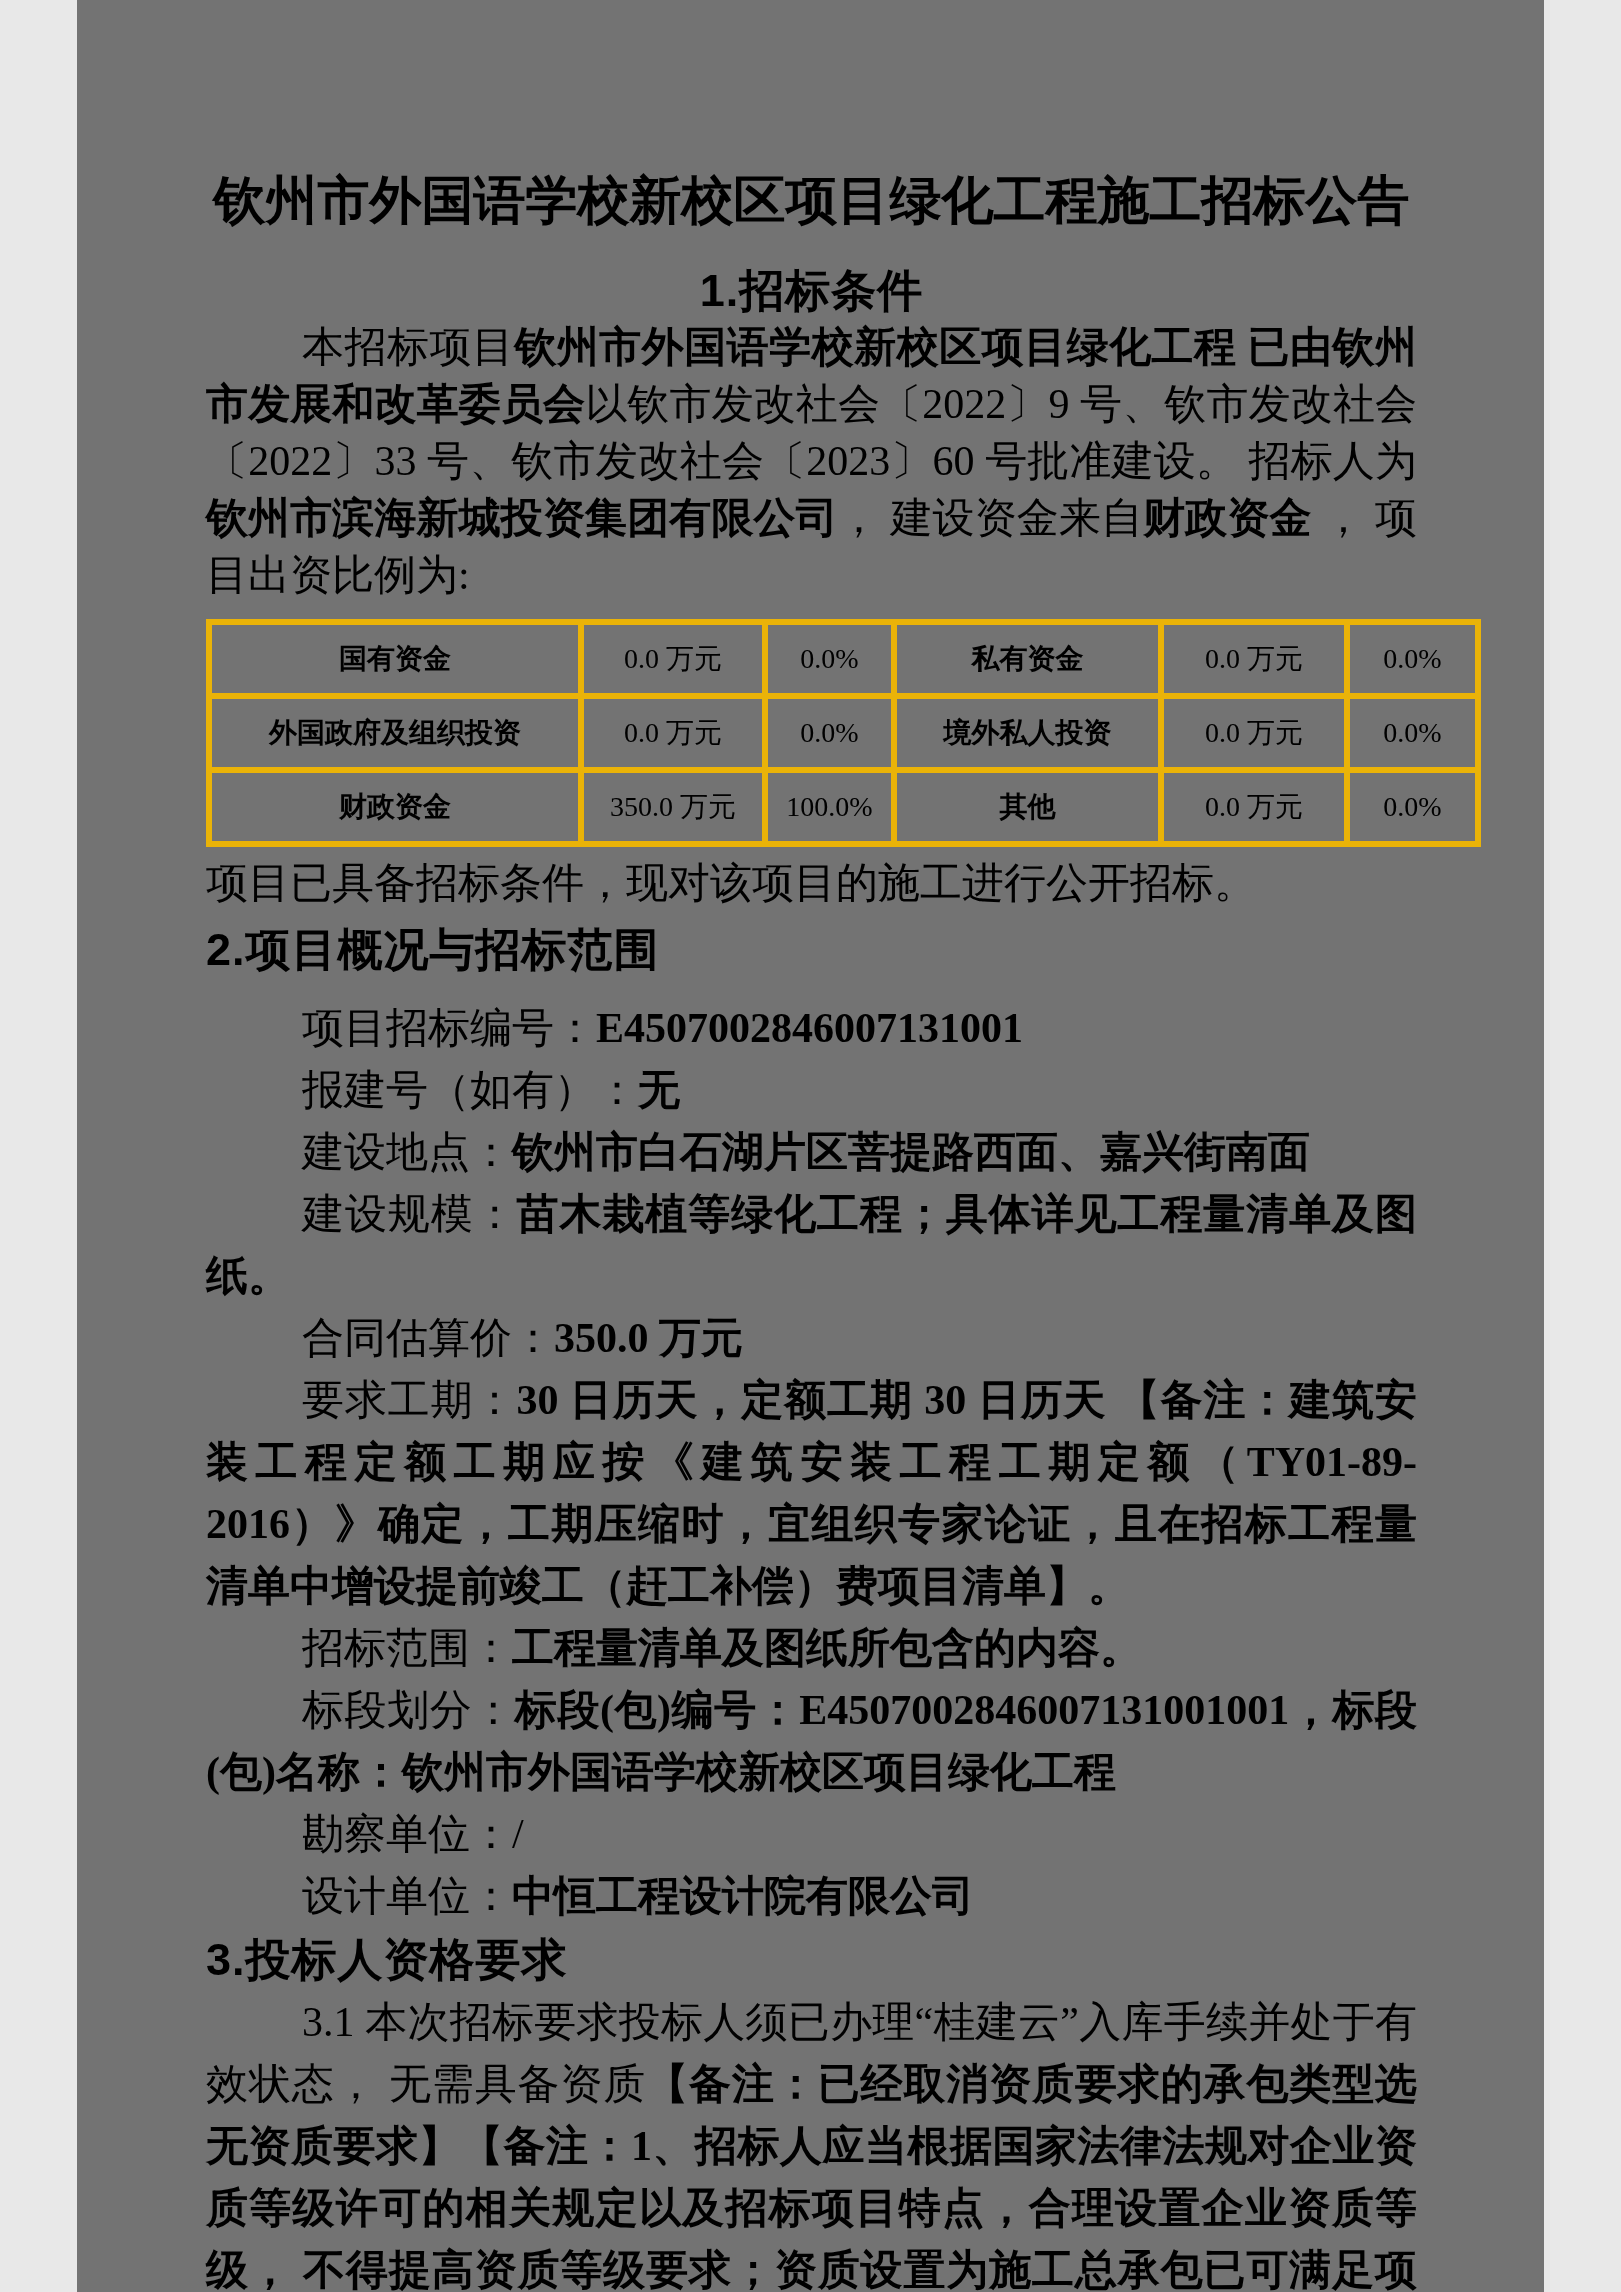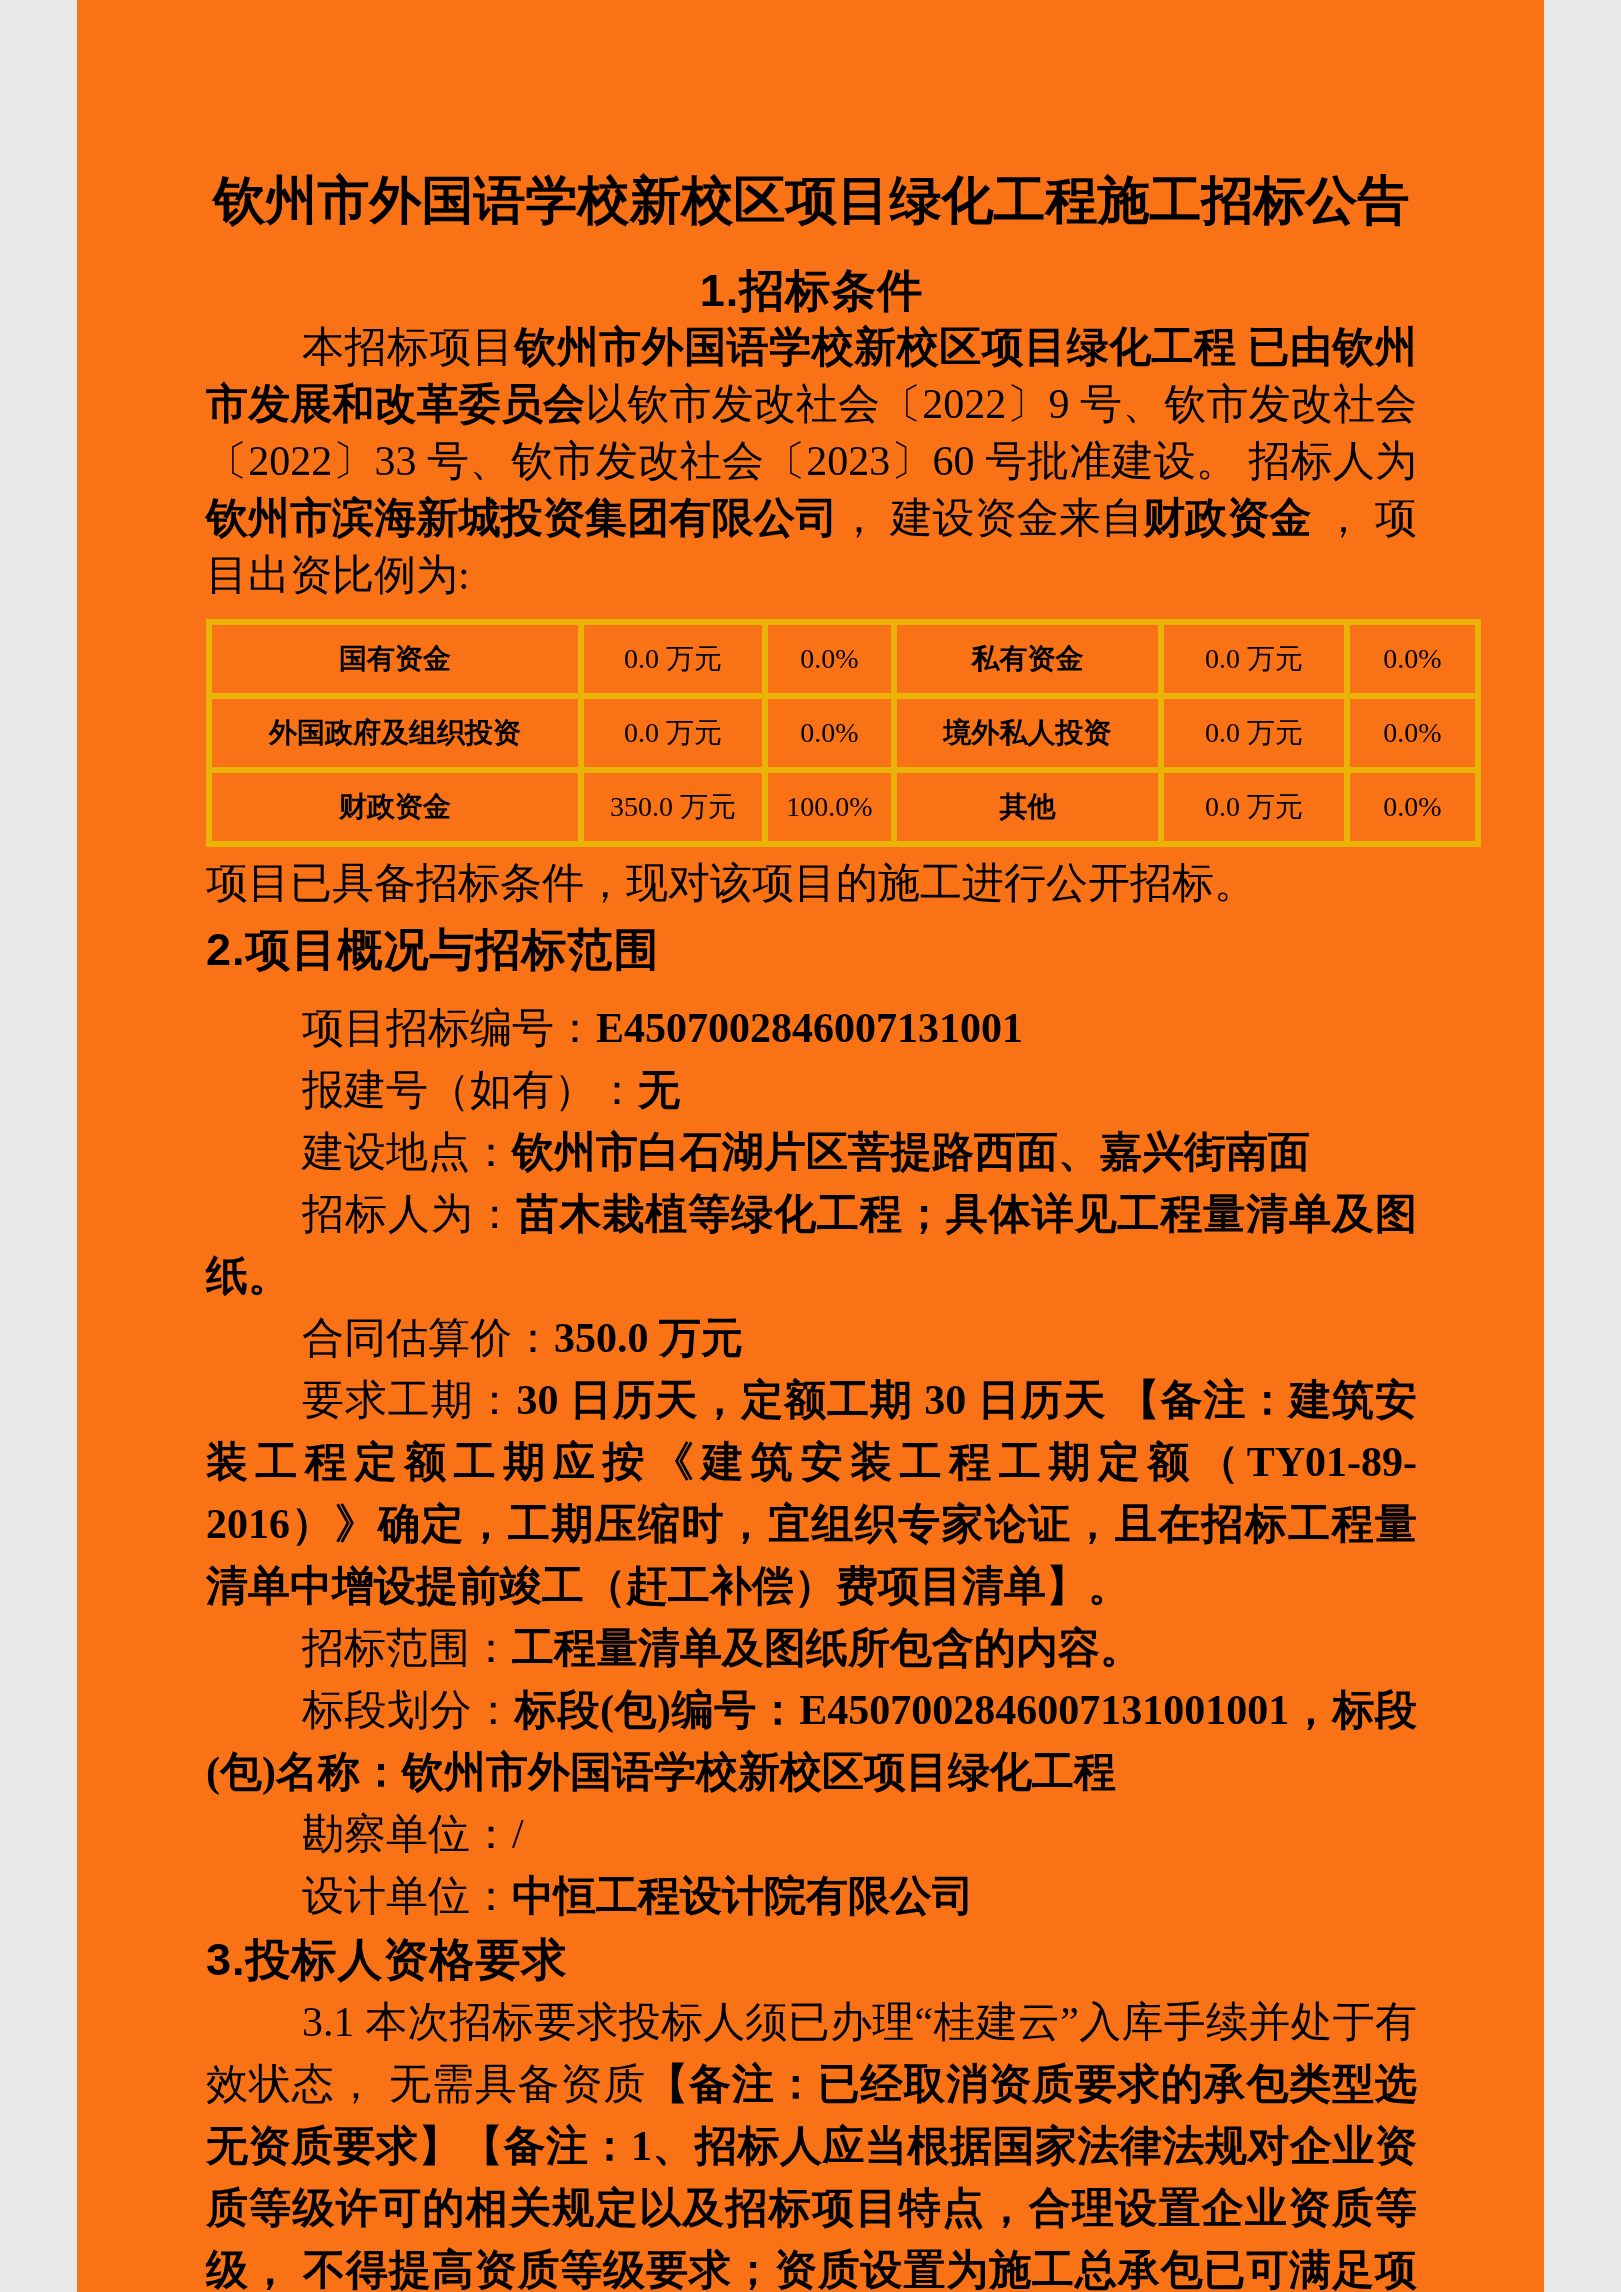--- a/index.html
+++ b/index.html
@@ -1,18 +1,18 @@
 <!DOCTYPE html>
 <html><head>
 <meta charset="utf-8">
 <style>
   html,body { margin:0; padding:0; background:#e8e8e8; }
   .page {
     width:1467px; height:2293px;
-    background:#f97316; color:#000;
+    background:#737373; color:#000;
     box-sizing:border-box;
     padding:165px 127px 0 129px;
     overflow:hidden;
     font-family:"Liberation Serif","DejaVu Serif",serif;
     position:relative; margin:0 auto;
   }
   .title {
     font-size:52px; line-height:71px; font-weight:700;
     text-align:center; margin:0;
   }
@@ -92,21 +92,21 @@
   <p class="para mt8">项目已具备招标条件，现对该项目的施工进行公开招标。</p>
 
   <div class="heading h2x">2.项目概况与招标范围</div>
 
   <p class="para2 indent mt6"><span>项目招标编号：</span><span class="b">E4507002846007131001</span></p>
 
   <p class="para2 indent"><span>报建号（如有）：</span><span class="b">无</span></p>
 
   <p class="para2 indent"><span>建设地点：</span><span class="b">钦州市白石湖片区菩提路西面、嘉兴街南面</span></p>
 
-  <p class="para2 indent"><span>招标人为：</span><span class="b">苗木栽植等绿化工程；具体详见工程量清单及图纸。</span></p>
+  <p class="para2 indent"><span>建设规模：</span><span class="b">苗木栽植等绿化工程；具体详见工程量清单及图纸。</span></p>
 
   <p class="para2 indent"><span>合同估算价：</span><span class="b">350.0 万元</span></p>
 
   <p class="para2 indent"><span>要求工期：</span><span class="b">30 日历天，定额工期 30 日历天</span><span class="b"> 【备注：建筑安装工程定额工期应按《建筑安装工程工期定额（TY01-89-2016）》确定，工期压缩时，宜组织专家论证，且在招标工程量清单中增设提前竣工（赶工补偿）费项目清单】。</span></p>
 
   <p class="para2 indent"><span>招标范围：</span><span class="b">工程量清单及图纸所包含的内容。</span></p>
 
   <p class="para2 indent"><span>标段划分：</span><span class="b">标段(包)编号：E4507002846007131001001，标段(包)名称：钦州市外国语学校新校区项目绿化工程</span></p>
 
   <p class="para2 indent"><span>勘察单位：</span><span>/</span></p>

